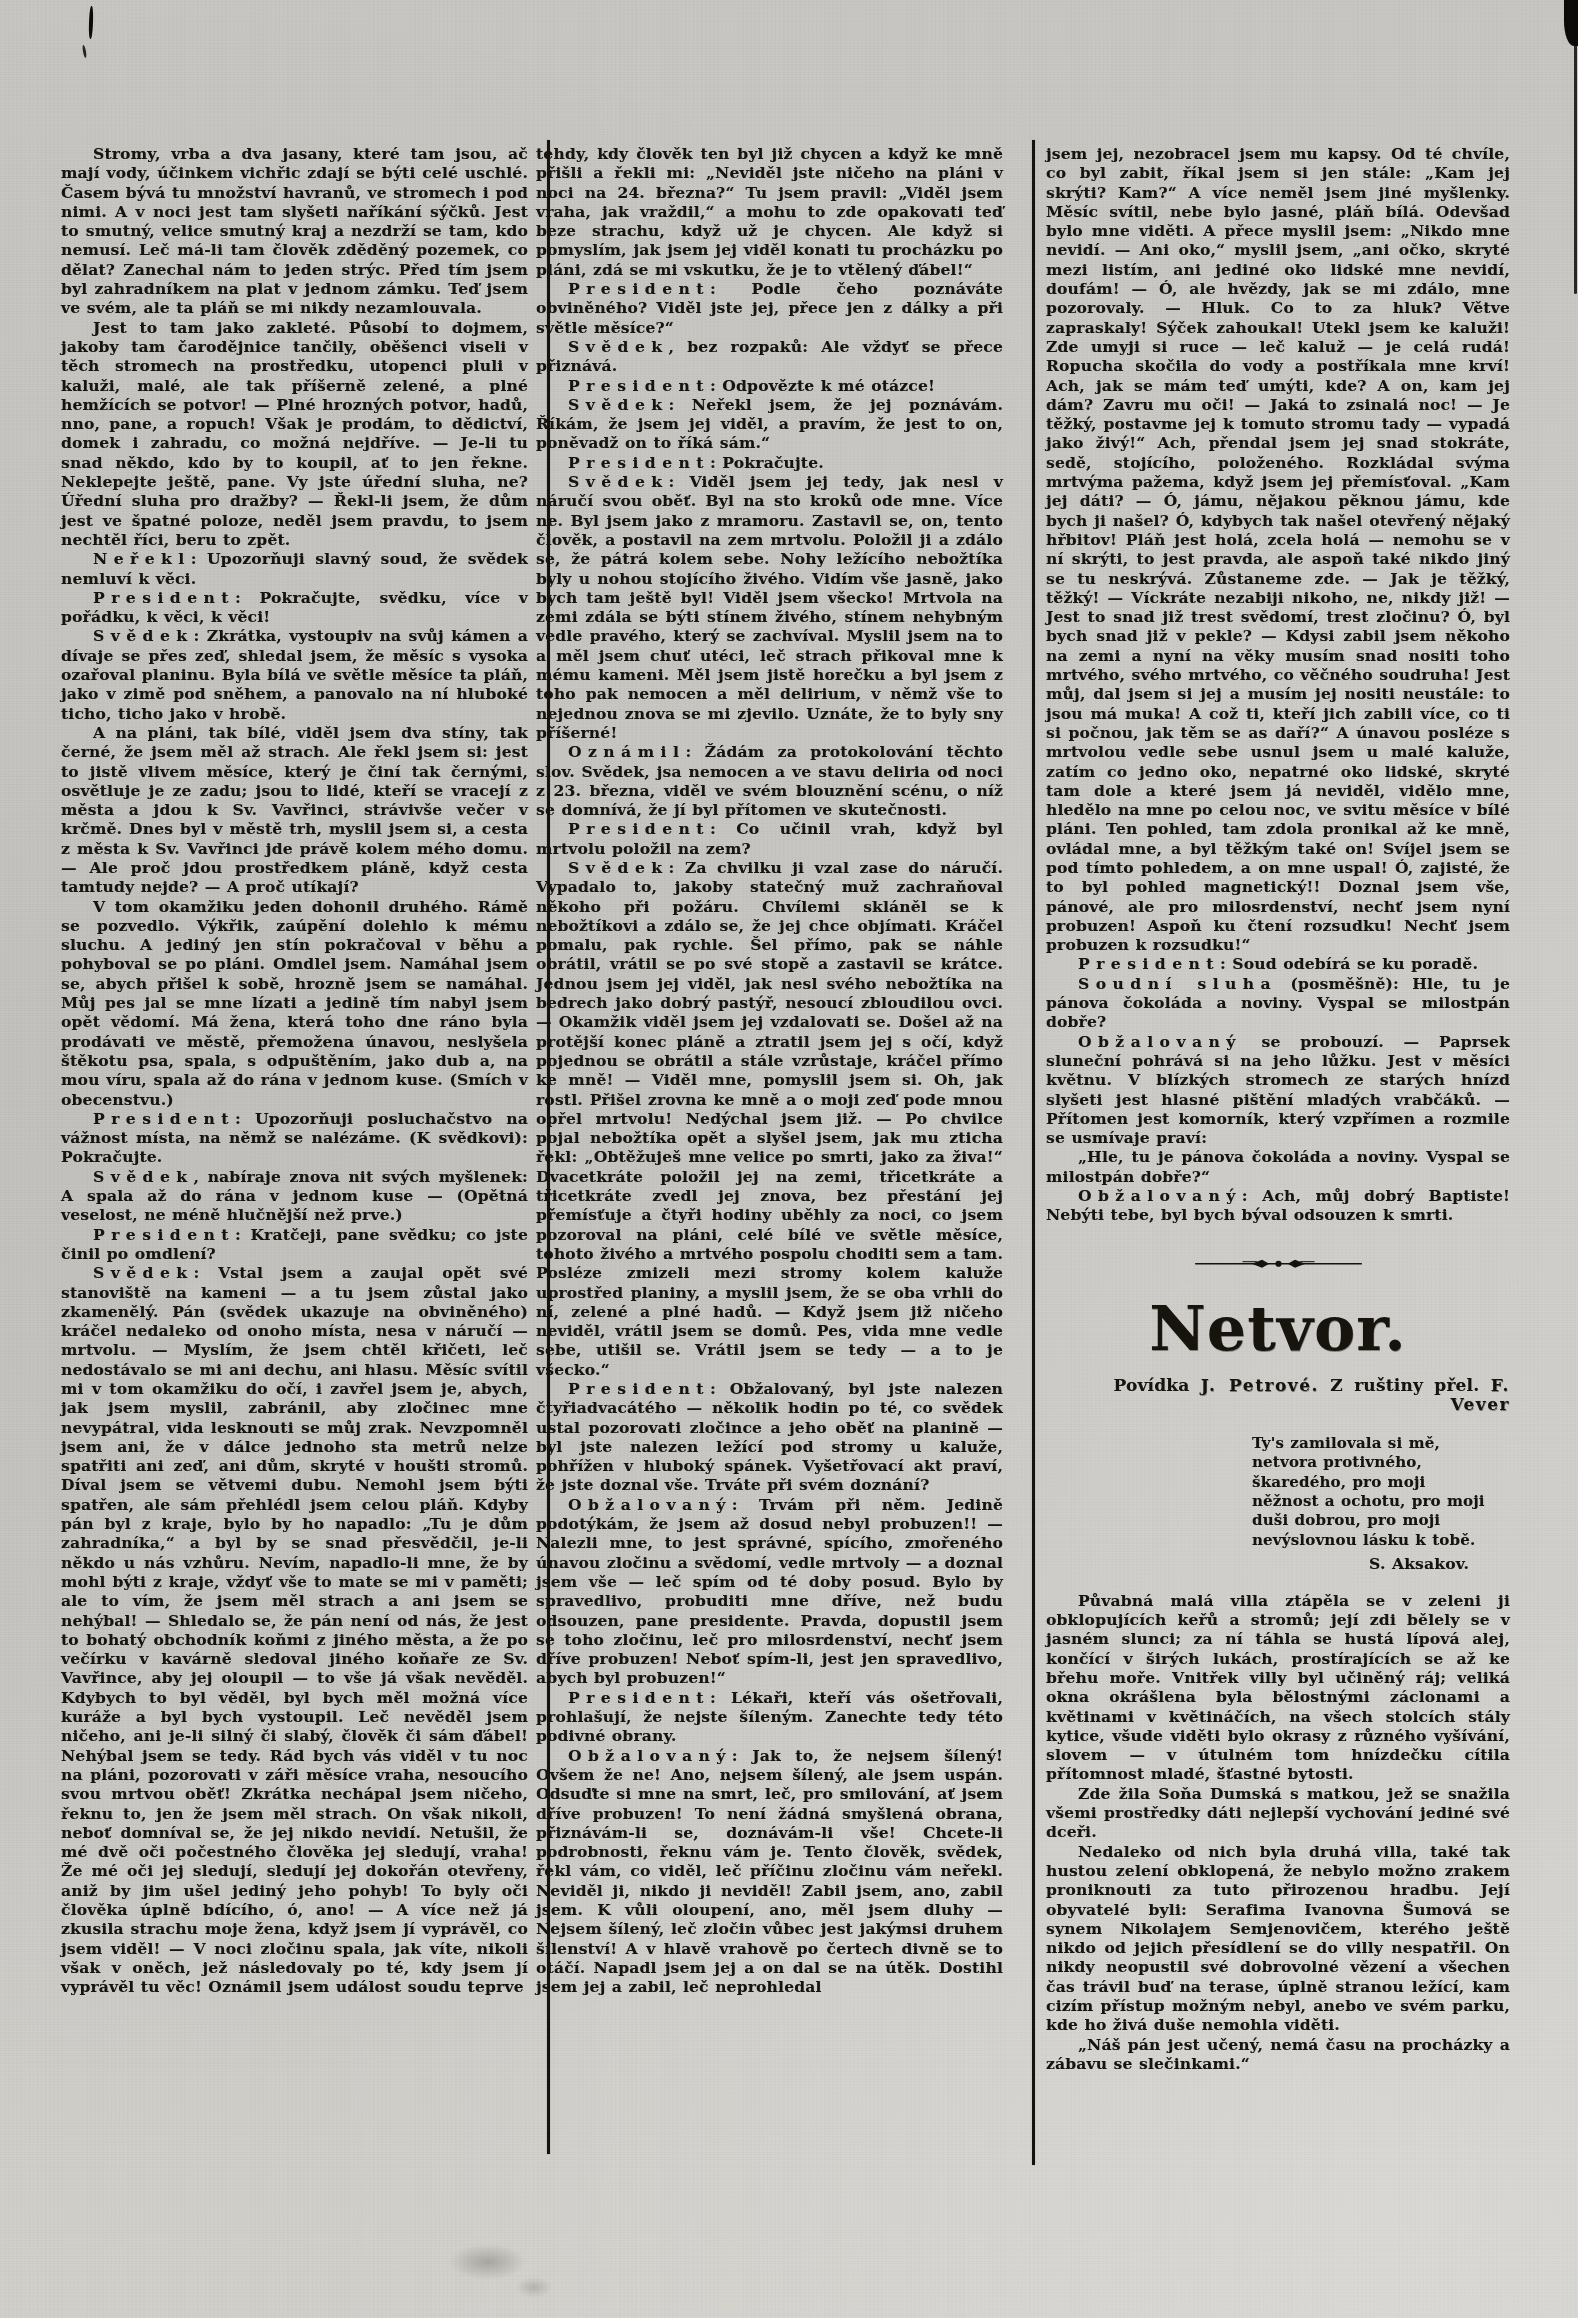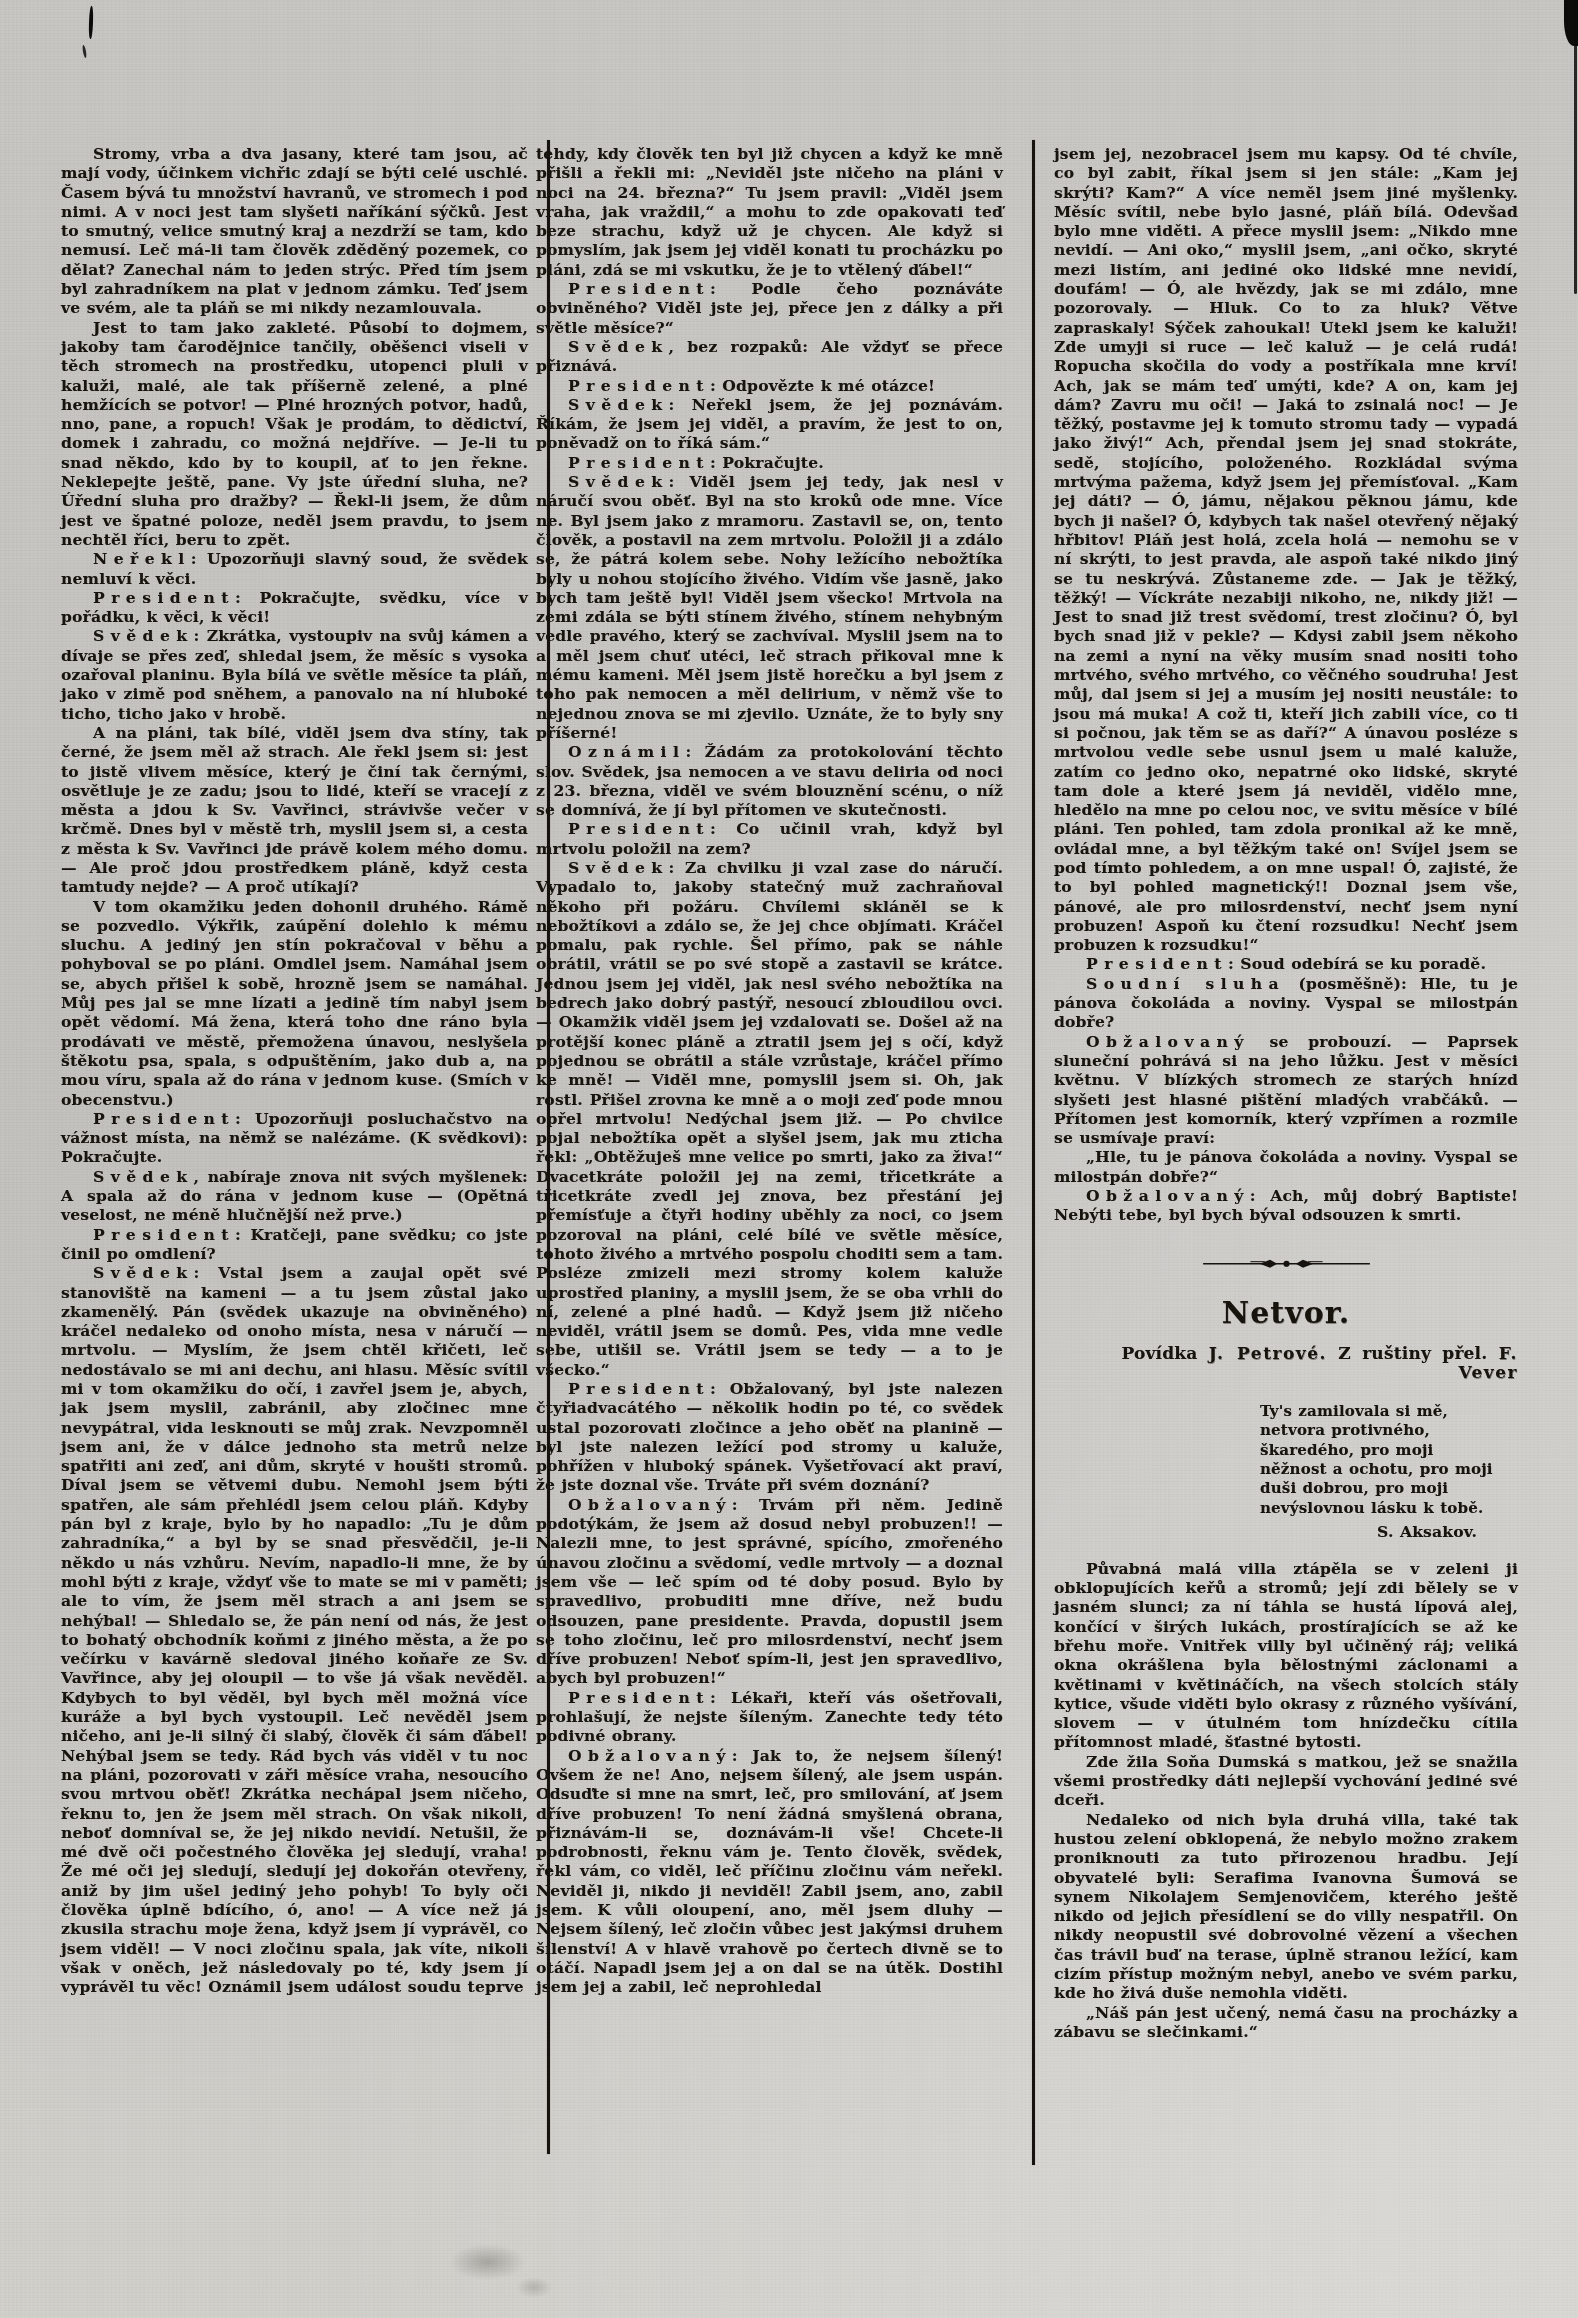--- a/index.html
+++ b/index.html
@@ -15,29 +15,29 @@
     color:#17130d;
   }
   .column{
     position:absolute;top:144px;width:467px;
     font-size:15.5px;line-height:19.3px;font-weight:700;
     text-align:justify;letter-spacing:0.2px;word-spacing:0.8px;
     text-shadow:0.2px 0.3px 0 rgba(23,19,13,.35);
   }
   #col1{left:61px;}
   #col2{left:536px;}
-  #col3{left:1046px;width:464px;margin-left:8px;}
+  #col3{left:1046px;width:464px;}
   .vrule{position:absolute;top:140px;width:2.6px;background:#16120d;box-shadow:0 0 1px rgba(0,0,0,.5);}
   #rule1{left:547px;height:2014px;}
   #rule2{left:1032px;height:2025px;}
   p.para{margin:0;text-indent:32px;}
   p.para.noindent{text-indent:0;}
   .speaker{letter-spacing:.42em;}
   .story-title{
-    font-size:30px;line-height:1;margin:5.2px 0 15.5px;text-align:center;
+    font-size:62px;line-height:1;margin:5.2px 0 15.5px;text-align:center;
     font-weight:700;letter-spacing:1px;text-shadow:0.5px 0.8px 0 rgba(23,19,13,.4);
   }
   .ornament{margin:31px auto 23px;width:175px;text-align:center;}
   .byline{margin:0 0 19.6px;text-indent:0;text-align:right;word-spacing:5.2px;font-size:17px;}
   .byline-bold{font-weight:700;letter-spacing:1.5px;text-shadow:0.5px 0.5px 0 rgba(23,19,13,.45);}
   .byline span{font-weight:700;}
   .epigraph{width:242px;margin:0 15.5px 4.1px 206px;text-align:left;font-size:15px;}
   .epigraph-signature{text-align:right;padding-right:41px;margin:3.1px 0 17.5px;}
   .scan-mark{position:absolute;background:#0d0b09;}
   #mark-tl-1{left:89px;top:6.2px;width:4.1px;height:33px;border-radius:45%;transform:rotate(2deg);}

